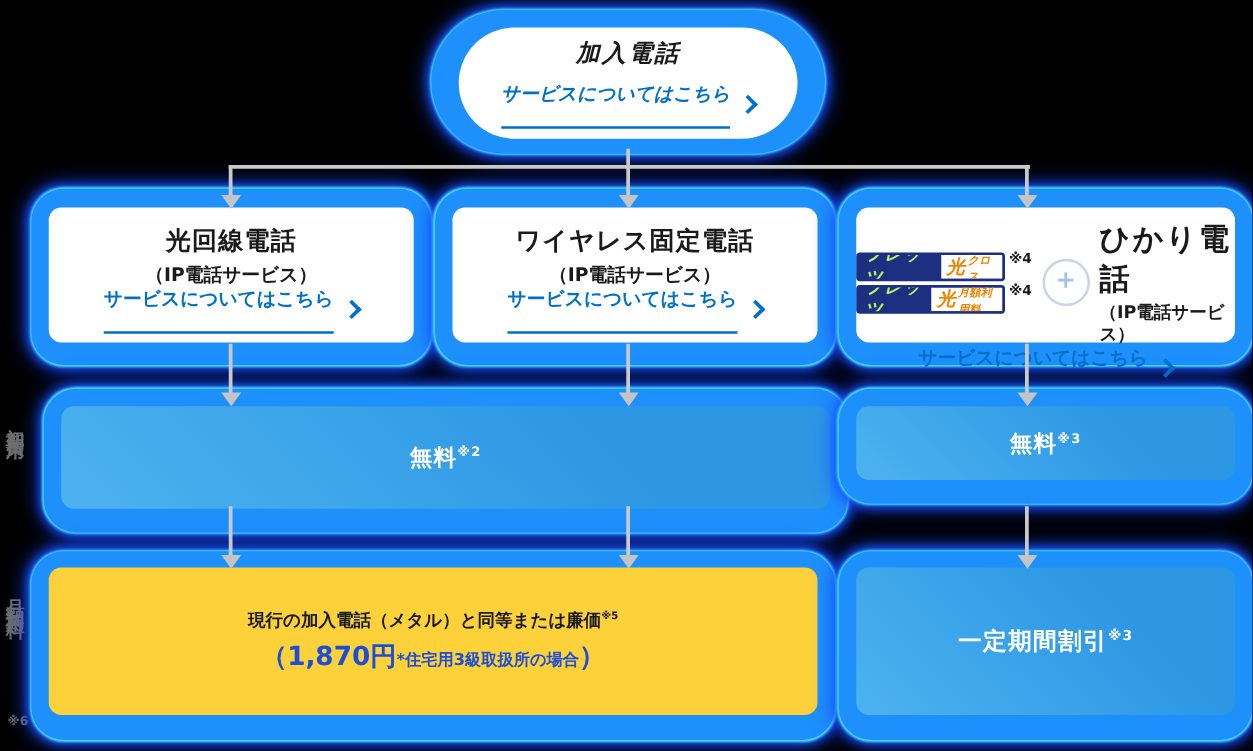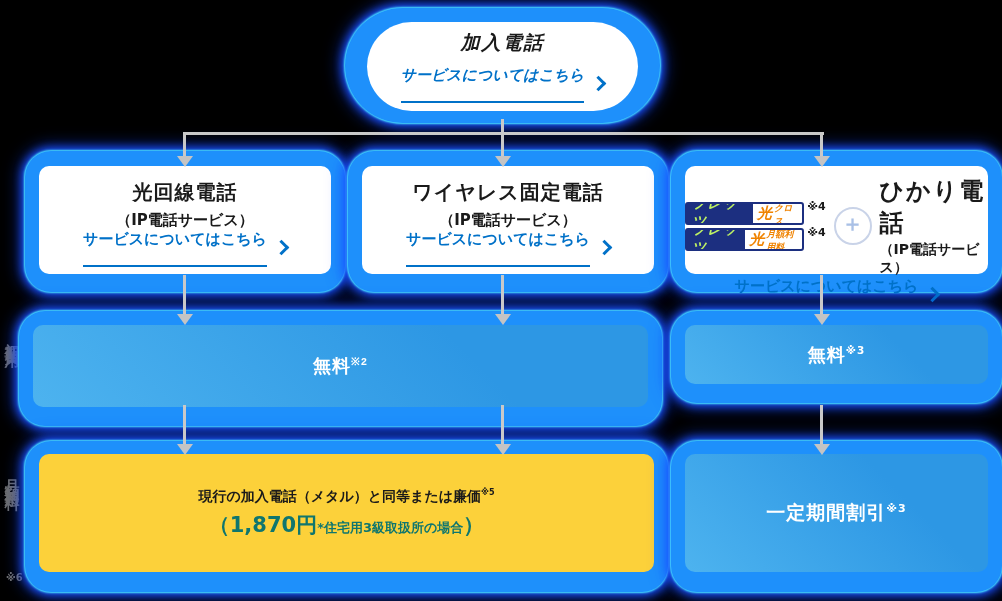--- a/index.html
+++ b/index.html
@@ -43,21 +43,21 @@
   .chev {
     display:inline-block; width:8px; height:8px;
     border-top:3px solid #0071c8; border-right:3px solid #0071c8;
     transform:rotate(45deg); margin-bottom:2px;
   }
   .flexcol { display:flex; flex-direction:column; align-items:center; }
 
   .freetxt { color:#fff; font-weight:bold; font-size:18px; letter-spacing:1px; }
   sup { font-size:0.58em; font-weight:bold; }
   .ylw1 { font-size:14px; font-weight:bold; color:#1a1a1a; text-align:left; }
-  .ylw2 { font-size:21px; font-weight:bold; color:#0f766e; text-align:center; margin-top:6px; }
+  .ylw2 { font-size:21px; font-weight:bold; color:#1d4ed8; text-align:center; margin-top:6px; }
   .ylw2 .small { font-size:13px; }
 
   .sidelabel {
     position:absolute; writing-mode:vertical-rl; color:#6e6e6e;
     font-size:15px; font-weight:bold; letter-spacing:4px; z-index:1;
   }
   .sidenote { position:absolute; color:#6e6e6e; font-size:10px; font-weight:bold; z-index:1; }
 
   
   .logorow { display:flex; align-items:flex-start; gap:3px; }
@@ -171,21 +171,21 @@
 
   <div class="vline" style="left:183px; top:275px; height:41px;"></div>
   <div class="vline" style="left:501px; top:275px; height:41px;"></div>
   <div class="vline" style="left:820px; top:275px; height:41px;"></div>
   <div class="arrowhead" style="left:177px; top:314px;"></div>
   <div class="arrowhead" style="left:495px; top:314px;"></div>
   <div class="arrowhead" style="left:814px; top:314px;"></div>
 
   <div class="sidelabel" style="left:2px; top:330px;">初期費用</div>
 
-  <div class="frame" style="left:19px; top:311px; width:643px; height:115px;font-family:Liberation Mono, monospace;">
+  <div class="frame" style="left:35px; top:311px; width:643px; height:115px;">
     <div class="inner grad flexcol" style="left:14px; right:14px; top:14px; bottom:19px; justify-content:center;">
       <div class="freetxt">
         <span>無料</span><sup>※2</sup>
       </div>
     </div>
   </div>
 
   <div class="frame" style="left:671px; top:311px; width:331px; height:92px;">
     <div class="inner grad flexcol" style="left:14px; right:14px; top:14px; bottom:19px; justify-content:center;">
       <div class="freetxt">

